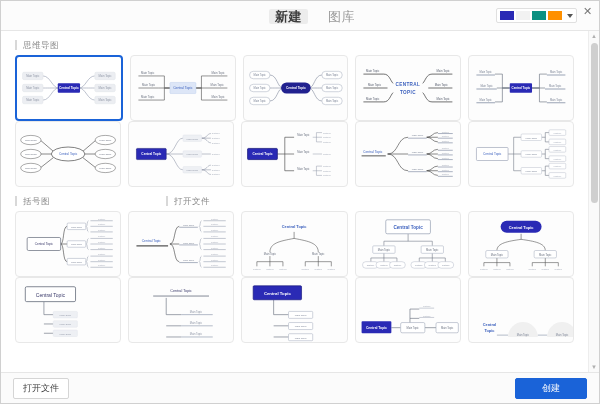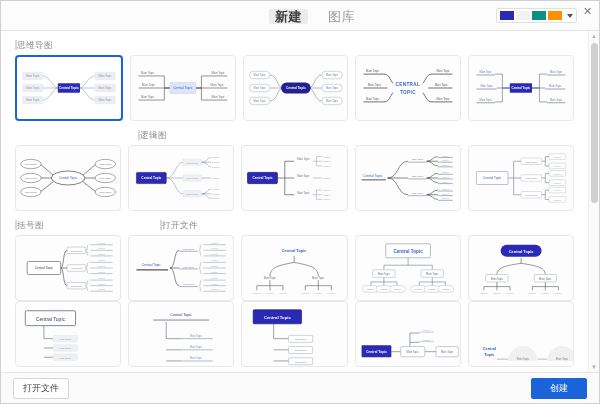--- a/index.html
+++ b/index.html
@@ -56,21 +56,21 @@
     background: #fafafa; border-left: 1px solid #ededed;
   }
   .sb-arrow { height: 10px; font-size: 6px; color: #b0b0b0; text-align: center; line-height: 10px; cursor: pointer; }
   .sb-thumb {
     position: absolute; top: 12px; left: 2px; width: 7px; height: 160px;
     background: #cfcfcf; border-radius: 4px; cursor: pointer;
   }
 
   
   .section-title {
-    font-size: 8.5px; color: #8a8a8a; 
+    font-size: 8.5px; color: #8a8a8a; padding-left: 6px;
     border-left: 2px solid #d8d8d8; line-height: 10px; letter-spacing: .5px;
   }
   .title-row { display: flex; padding: 0 14px; margin: 9px 0 5px 0; }
 
   .grid { display: flex; gap: 7px; padding: 0 14px; }
   .card {
     flex: 1 1 0; height: 66px; background: #fdfdfd;
     border: 1px solid #e8e8e8; border-radius: 4px;
     position: relative; overflow: hidden; cursor: pointer;
   }
@@ -81,21 +81,21 @@
   .footer {
     height: 31px; flex: 0 0 31px; background: #fbfbfb;
     border-top: 1px solid #e6e6e6; display: flex; align-items: center;
     padding: 0 12px; gap: 8px;
   }
   .btn {
     font-size: 9px; padding: 4px 9px; border: 1px solid #d5d5d5;
     background: #fff; color: #444; border-radius: 2px; cursor: pointer;
     line-height: 11px; white-space: nowrap;
   }
-  .btn.primary { background: #1a63d8; border-color: #1a63d8; color: #fff; padding: 4px 18px; }
+  .btn.primary { background: #1a63d8; border-color: #1a63d8; color: #fff; padding: 4px 26px; }
   .btn.ghost { padding: 4px 16px; }
   .spacer { flex: 1 1 auto; }
 </style>
 </head>
 <body>
 
 <div class="app">
 
   <div class="header">
     <div class="tabs">
@@ -261,24 +261,20 @@
                 <text x="94" y="17" text-anchor="middle">Main Topic</text>
               <text x="93" y="32" text-anchor="middle">Main Topic</text>
                 <text x="94" y="47" text-anchor="middle">Main Topic</text>
             </g>
             <rect x="44" y="28" width="24" height="10" rx=".8" fill="#2a2ab5"></rect>
             <text x="56" y="34.5" text-anchor="middle" font-size="3.2" fill="#fff" font-family="Liberation Sans" font-weight="bold">Central Topic</text>
           </svg>
         </div>
       </div>
 
-      <div class="title-row">
-        <div style="width:123px"></div>
-        <div class="section-title">逻辑图</div>
-      </div>
       <div class="grid">
 
         <div class="card">
           <svg viewBox="0 0 112 66">
             <g stroke="#4a4a4a" fill="none" stroke-width=".7">
               <path d="M40 30 L26 18"></path>
                 <path d="M38 33 L26 33"></path>
                 <path d="M40 37 L26 48"></path>
               <path d="M72 30 L86 18"></path>
                 <path d="M74 33 L86 33"></path>

